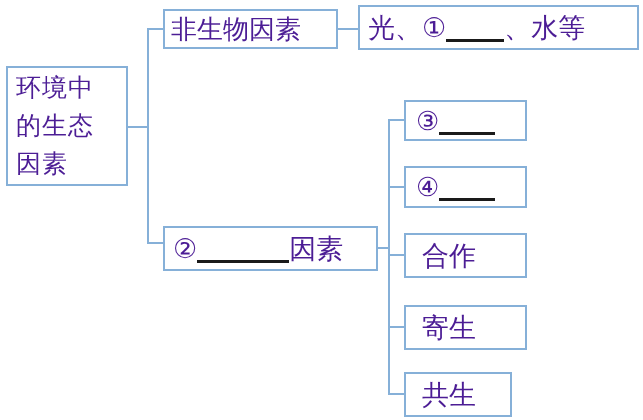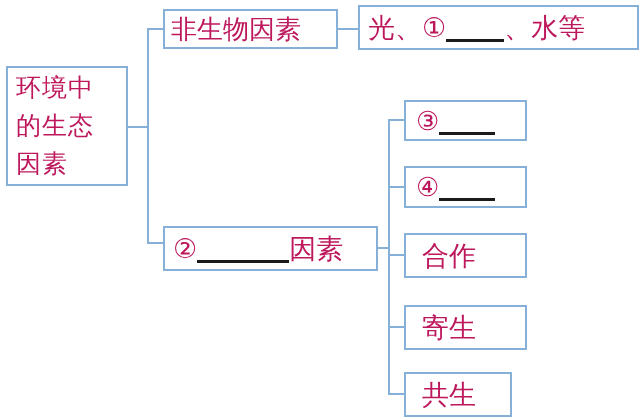--- a/index.html
+++ b/index.html
@@ -20,21 +20,21 @@
     left: 0; top: 0;
     width: 643px;
     height: 420px;
   }
 
   .node {
     position: absolute;
     box-sizing: border-box;
     border: 2px solid #86b0d8;
     background: #ffffff;
-    color: #be185d;
+    color: #4c1d95;
     display: flex;
     align-items: center;
     z-index: 2;
     white-space: nowrap;
   }
 
   .node .txt {
     display: block;
     width: 100%;
   }

